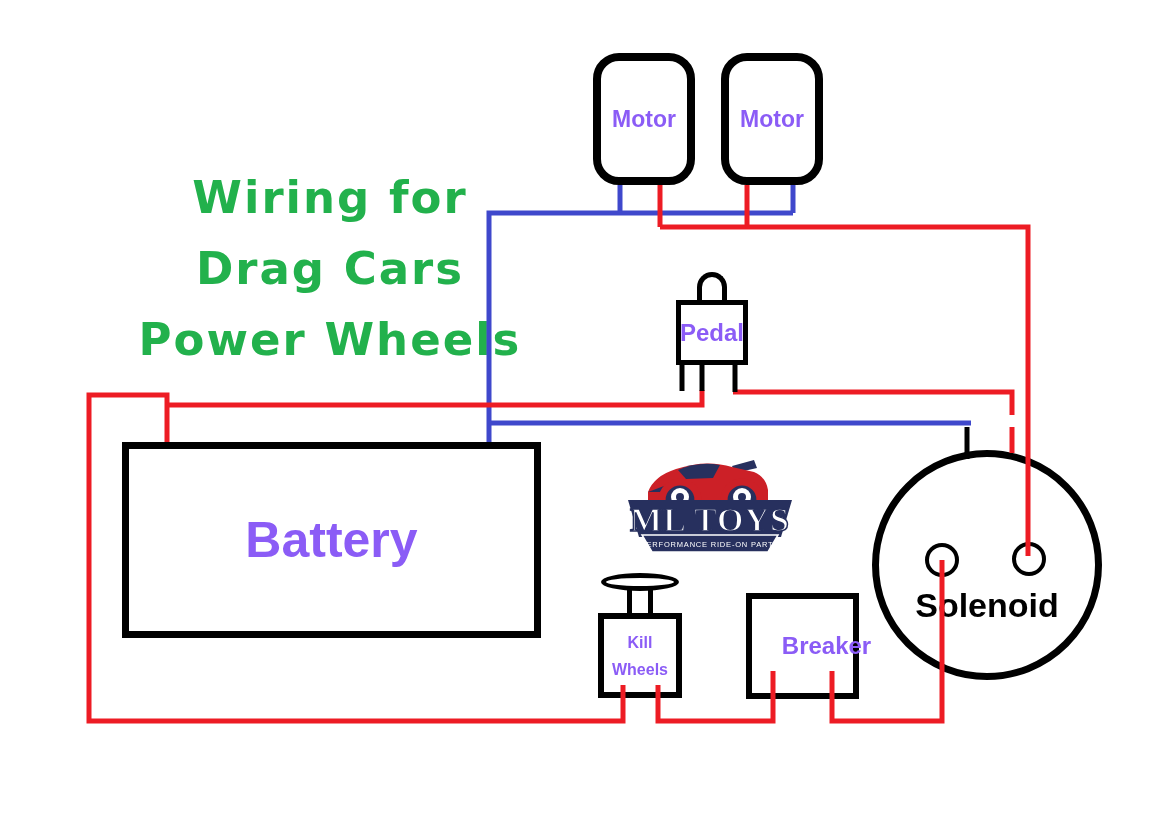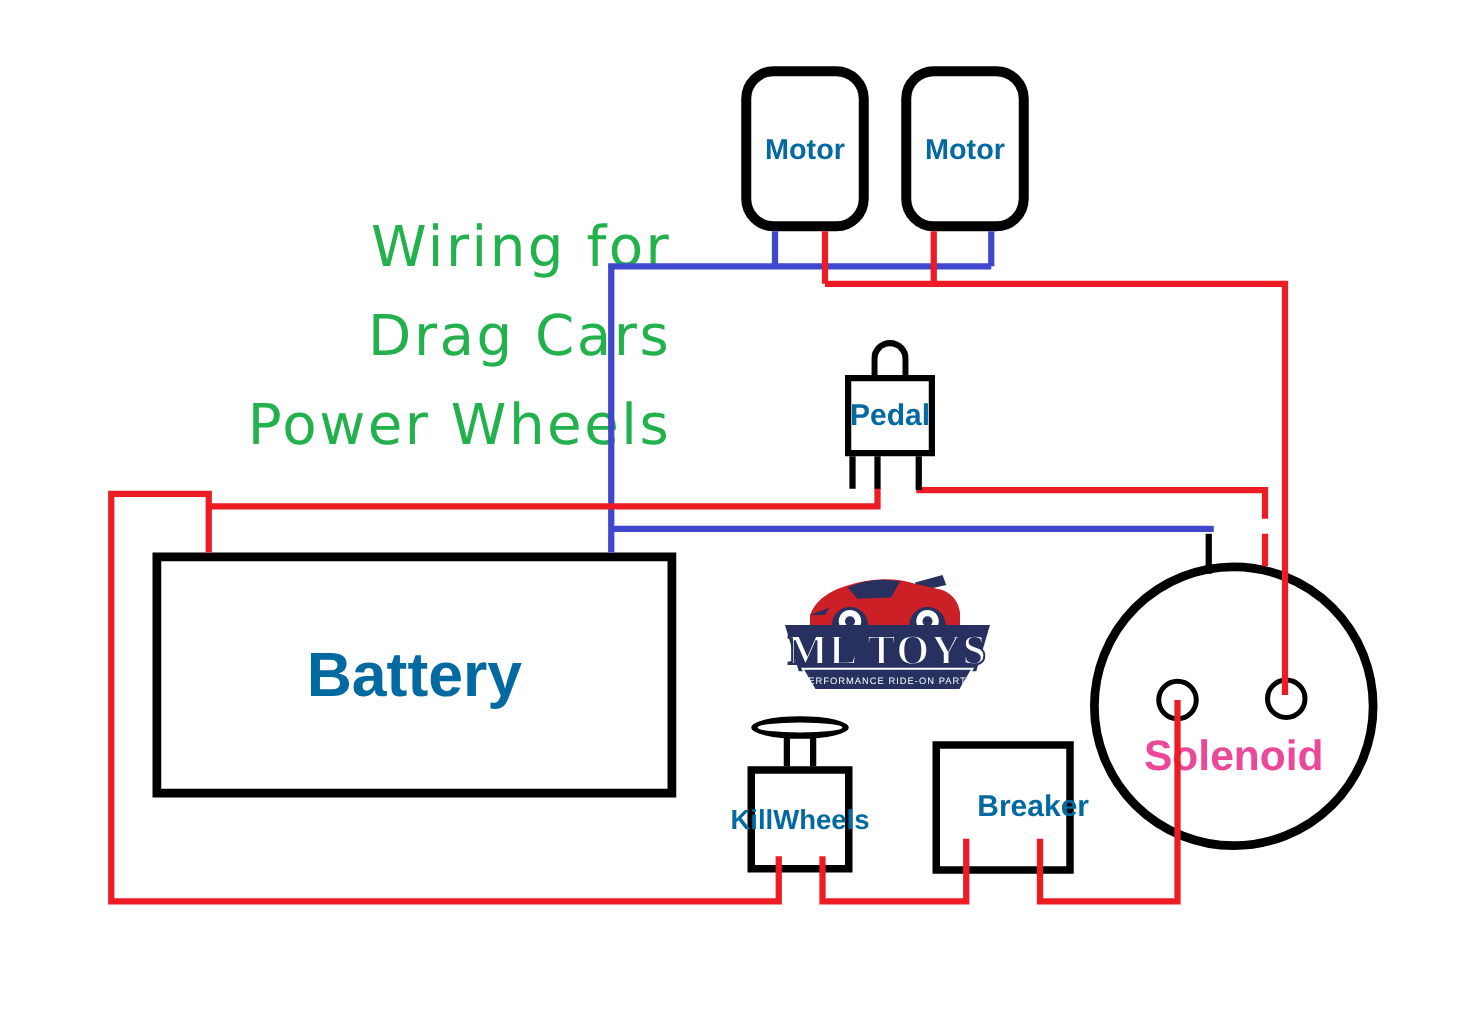--- a/index.html
+++ b/index.html
@@ -3,60 +3,60 @@
 <meta charset="utf-8">
 <style>
   html,body{margin:0;padding:0;background:#ffffff;}
   #canvas{
     position:relative;width:1176px;height:817px;background:#ffffff;overflow:hidden;
     font-family:"Liberation Sans",sans-serif;
   }
   .abs{position:absolute;box-sizing:border-box;}
   
   #title{
-    left:97px;top:162px;width:440px;text-align:right;
-    font-family:"DejaVu Sans",sans-serif;font-weight:normal;
+    left:110px;top:162px;width:440px;text-align:center;
+    font-family:"DejaVu Sans",sans-serif;font-weight:bold;
     font-size:45px;line-height:71px;letter-spacing:2px;
   }
   
   .box{
     background:#ffffff;border:6px solid #000;display:flex;align-items:center;
-    justify-content:center;text-align:center;font-weight:bold;color:#0369a1;
+    justify-content:center;text-align:center;font-weight:bold;color:#8b5cf6;
   }
   #motor-left,#motor-right{border-width:8px;border-radius:26px;font-size:23px;}
   #motor-left{left:593px;top:53px;width:102px;height:132px;}
   #motor-right{left:721px;top:53px;width:102px;height:132px;}
   #pedal-arch{
     left:697px;top:272px;width:30px;height:30px;background:#fff;
     border:5px solid #000;border-bottom:none;border-radius:15px 15px 0 0;
   }
   #pedal{left:676px;top:300px;width:72px;height:65px;border-width:5px;font-size:24px;text-align:right;}
   #battery{left:122px;top:442px;width:419px;height:196px;border-width:7px;font-size:50px;}
   #kill-handle{
     left:601px;top:573px;width:78px;height:18px;background:#fff;
     border:5px solid #000;border-radius:50%;
   }
   #kill-stem{
     left:627px;top:588px;width:26px;height:26px;
     border-left:5px solid #000;border-right:5px solid #000;
   }
-  #kill-switch{left:598px;top:613px;width:84px;height:85px;font-size:22px;line-height:27px;flex-direction:row;}
+  #kill-switch{left:598px;top:613px;width:84px;height:85px;font-size:16px;line-height:27px;flex-direction:column;}
   #breaker{left:746px;top:593px;width:113px;height:106px;font-size:24px;padding-left:48px;}
   #solenoid-circle{
     left:872px;top:450px;width:230px;height:230px;background:#fff;
     border:7px solid #000;border-radius:50%;
   }
   .terminal{
     width:34px;height:34px;background:#fff;border:4px solid #000;border-radius:50%;
   }
   #terminal-left{left:925px;top:543px;}
   #terminal-right{left:1012px;top:542px;}
   #solenoid-label{
     left:872px;top:586px;width:230px;text-align:center;
-    font-weight:bold;font-size:34px;color:#ec4899;
+    font-weight:bold;font-size:34px;color:#000000;
   }
   #logo{left:614px;top:452px;width:192px;height:104px;}
   #wires{position:absolute;left:0;top:0;width:1176px;height:817px;pointer-events:none;}
 </style>
 </head>
 <body>
 
 <div id="canvas">
 
   <div id="title" class="abs" style="color: rgb(34, 177, 76);">

